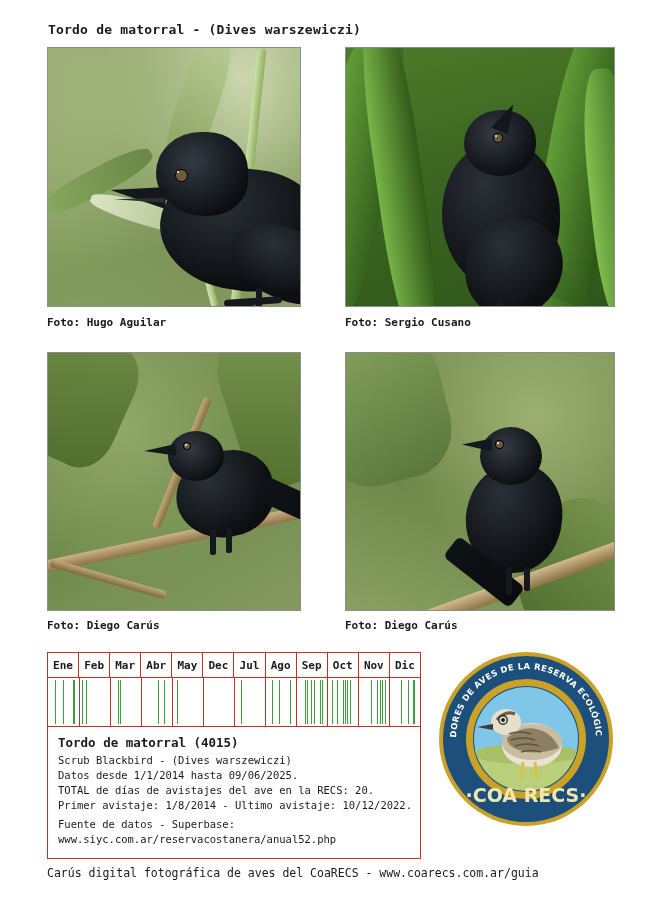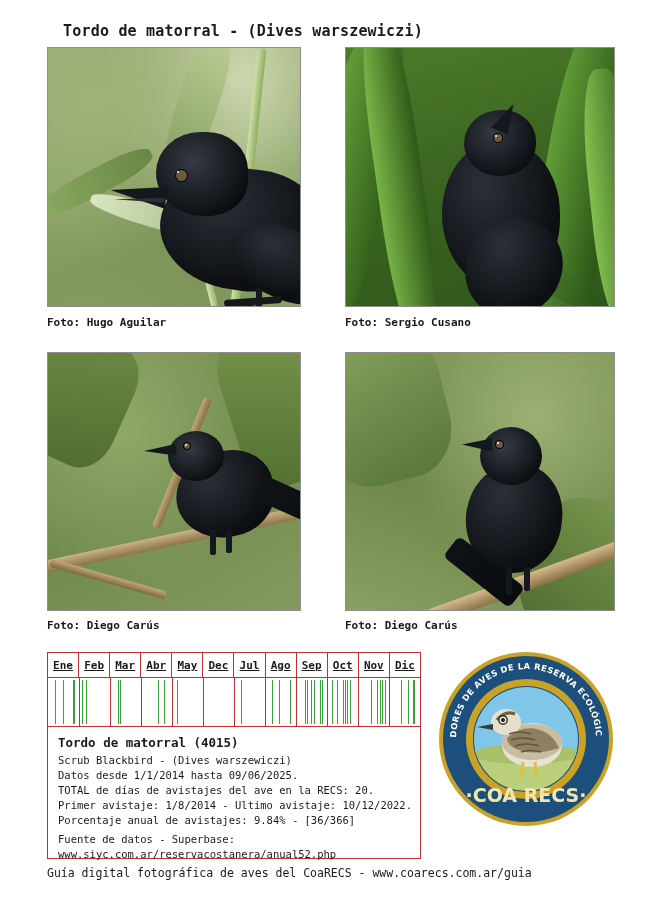--- a/index.html
+++ b/index.html
@@ -15,23 +15,23 @@
     position: relative;
     overflow: hidden;
   }
   .page {
     position: absolute;
     left: 0; top: 0;
     width: 660px; height: 910px;
   }
   .title {
     position: absolute;
-    left: 63px;
+    left: 48px;
     top: 22px;
-    font-size: 15px;
+    font-size: 13px;
     font-weight: bold;
     letter-spacing: 0.2px;
     color: #1a1a1a;
     white-space: nowrap;
   }
 
   
   .photo {
     position: absolute;
     overflow: hidden;
@@ -153,21 +153,20 @@
   .month-cell {
     flex: 1 1 0;
     border-right: 1px solid #c2302a;
     border-bottom: 1px solid #c2302a;
     font-size: 11px;
     font-weight: bold;
     display: flex;
     align-items: center;
     justify-content: center;
     color: #1a1a1a;
-    text-decoration: underline;
   }
   .month-cell:last-child { border-right: none; }
 
   #tick-area {
     position: absolute;
     left: 0;
     top: 25px;
     width: 372px;
     height: 48px;
     border-bottom: 1px solid #c2302a;
@@ -384,21 +383,20 @@
         <div class="tick" style="left: 366px;"></div>
         <div class="tick" style="left: 365px;"></div>
       </div>
 
     <div id="chart-text">
       <div class="species-name">Tordo de matorral (4015)</div>
       <div class="english-name">Scrub Blackbird - (Dives warszewiczi)</div>
       <div class="stat">Datos desde 1/1/2014 hasta 09/06/2025.</div>
       <div class="stat">TOTAL de días de avistajes del ave en la RECS: 20.</div>
       <div class="stat">Primer avistaje: 1/8/2014 - Ultimo avistaje: 10/12/2022.</div>
-      <div class="stat">Porcentaje anual de avistajes: 9.84% - [36/366]</div>
       <div class="src">
         <div>Fuente de datos - Superbase:</div>
         <div>www.siyc.com.ar/reservacostanera/anual52.php</div>
       </div>
     </div>
   </div>
 
   <div id="logo">
     <svg class="logo-svg" width="178" height="178" viewBox="0 0 178 178" xmlns="http://www.w3.org/2000/svg">
       <defs>
@@ -433,15 +431,15 @@
         <path d="M 86,112 L 84,128 M 98,112 L 100,128" stroke="#d8c24a" stroke-width="3" fill="none"></path>
       </g>
       <circle cx="89" cy="89" r="55" fill="none" stroke="#c9a227" stroke-width="4"></circle>
       <text font-family="DejaVu Sans, sans-serif" font-size="8.4" fill="#ffffff" font-weight="bold" letter-spacing="0.4">
         <textPath href="#ringTop" startOffset="50%" text-anchor="middle">CLUB DE OBSERVADORES DE AVES DE LA RESERVA ECOLÓGICA COSTANERA SUR</textPath>
       </text>
       <text x="89" y="152" font-family="DejaVu Sans, sans-serif" font-size="19" font-weight="bold" fill="#f2e6b0" text-anchor="middle">·COA RECS·</text>
     </svg>
   </div>
 
-  <div id="footer">Guía digital fotográfica de aves del CoaRECS - www.coarecs.com.ar/guia</div>
+  <div id="footer">Carús digital fotográfica de aves del CoaRECS - www.coarecs.com.ar/guia</div>
 
 </div>
 
 </body></html>

